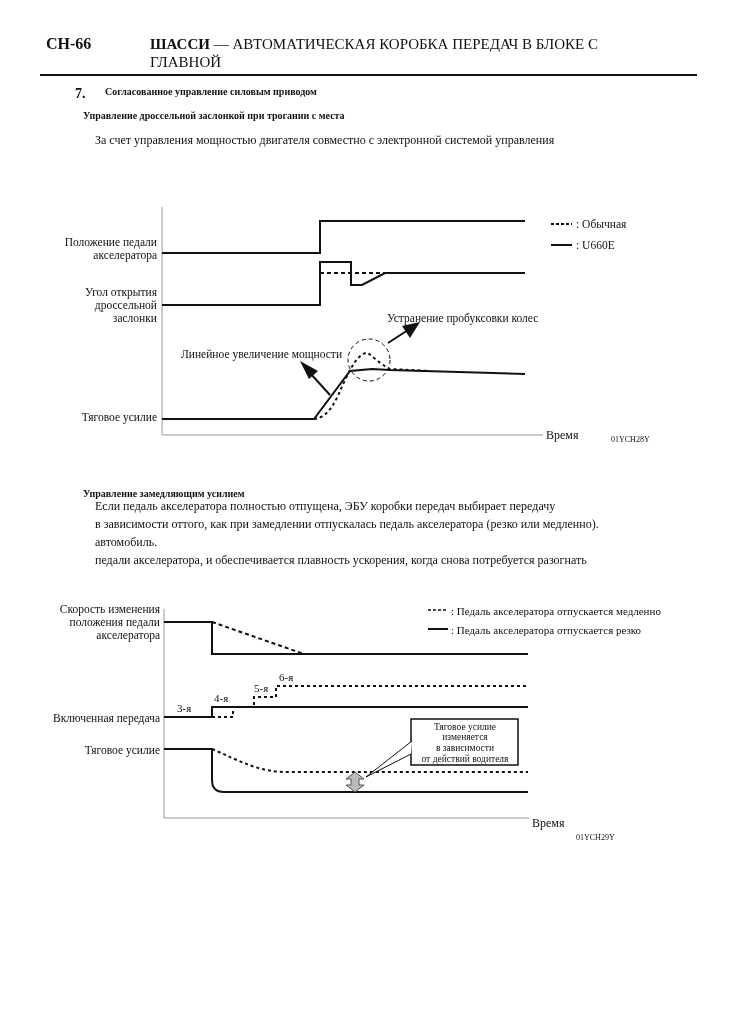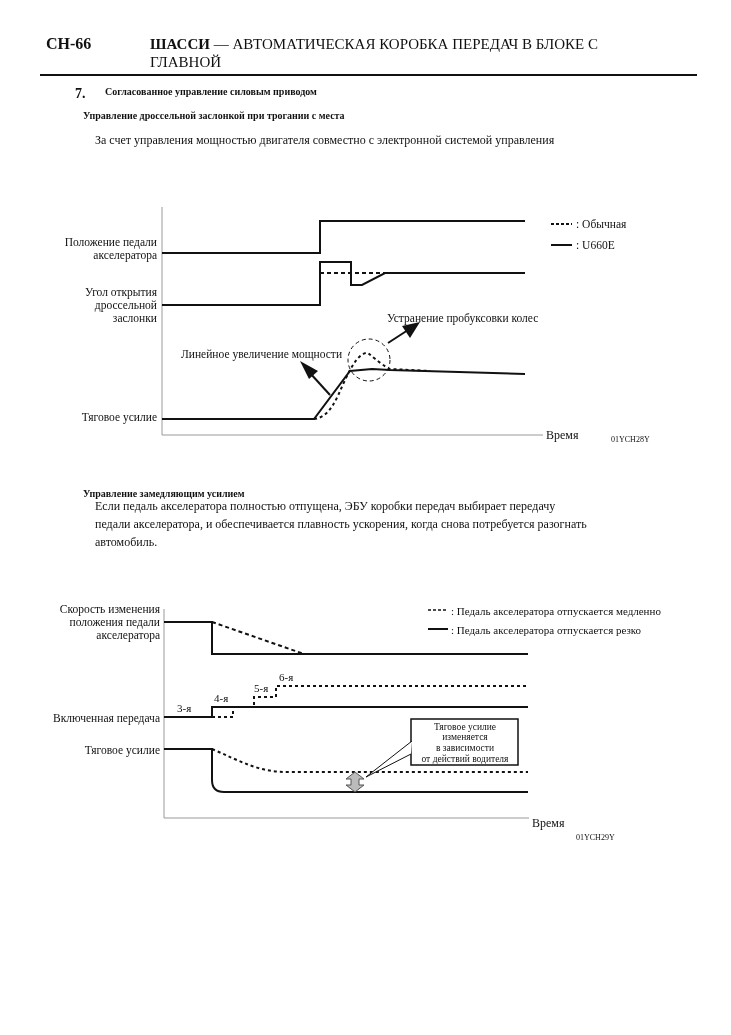--- a/index.html
+++ b/index.html
@@ -70,22 +70,23 @@
 
   <line x1="551" y1="29" x2="572" y2="29" stroke="#111" stroke-width="2" stroke-dasharray="3,2"></line>
   <text x="576" y="33" font-size="11.5">: Обычная</text>
   <line x1="551" y1="50" x2="572" y2="50" stroke="#111" stroke-width="2"></line>
   <text x="576" y="54" font-size="11.5">: U660E</text>
 </svg>
 
 <div class="abs sub-title" style="left:83px; top:488px;">Управление замедляющим усилием</div>
 <div class="abs para" style="left:95px; top:497px; width:620px;">
   <div>Если педаль акселератора полностью отпущена, ЭБУ коробки передач выбирает передачу</div>
+  <div>в зависимости оттого, как при замедлении отпускалась педаль акселератора (резко или медленно).</div>
+  <div>автомобиль.</div>
   <div>педали акселератора, и обеспечивается плавность ускорения, когда снова потребуется разогнать</div>
-  <div>автомобиль.</div>
 </div>
 
 <svg class="abs" style="left:0; top:595px;" width="731" height="260">
   <g font-size="11.5" text-anchor="end">
     <text x="160" y="18">Скорость изменения</text>
     <text x="160" y="31">положения педали</text>
     <text x="160" y="44">акселератора</text>
     <text x="160" y="127">Включенная передача</text>
     <text x="160" y="159">Тяговое усилие</text>
   </g>

